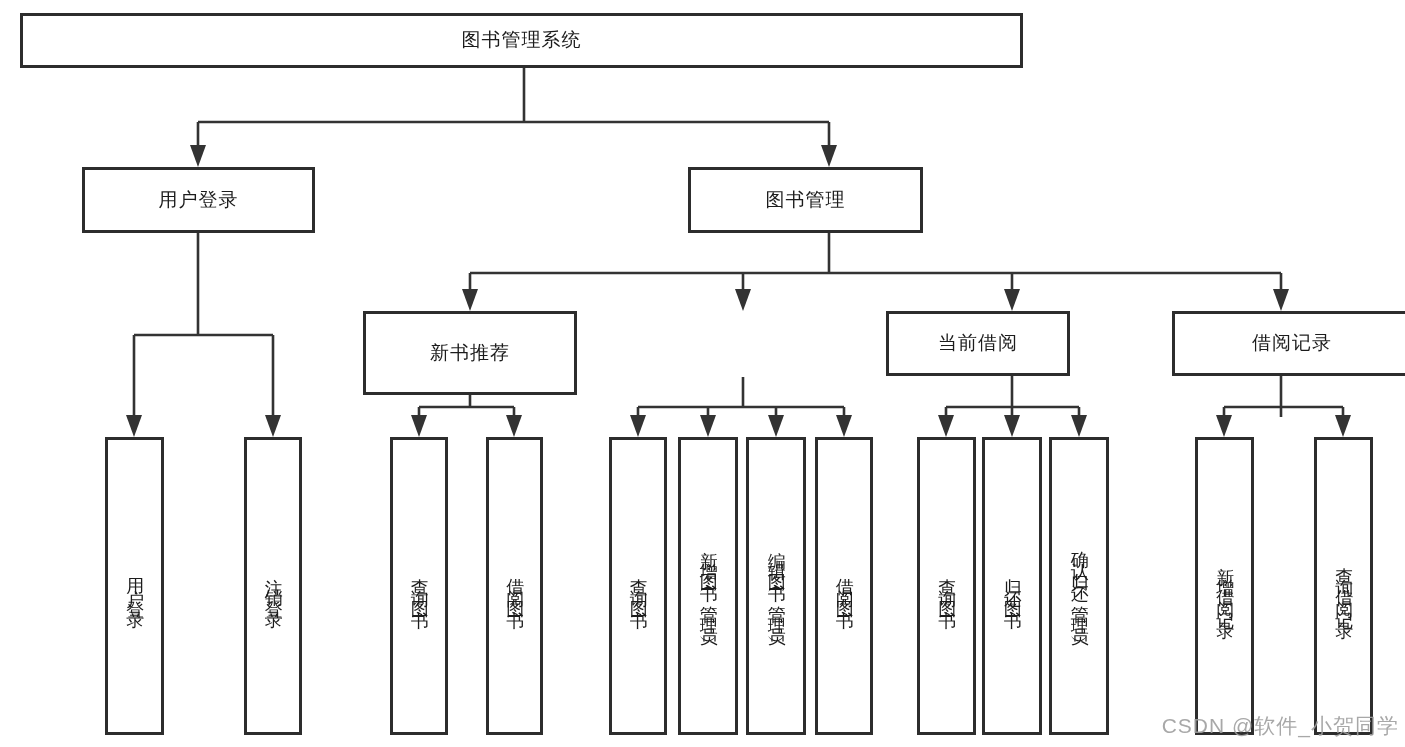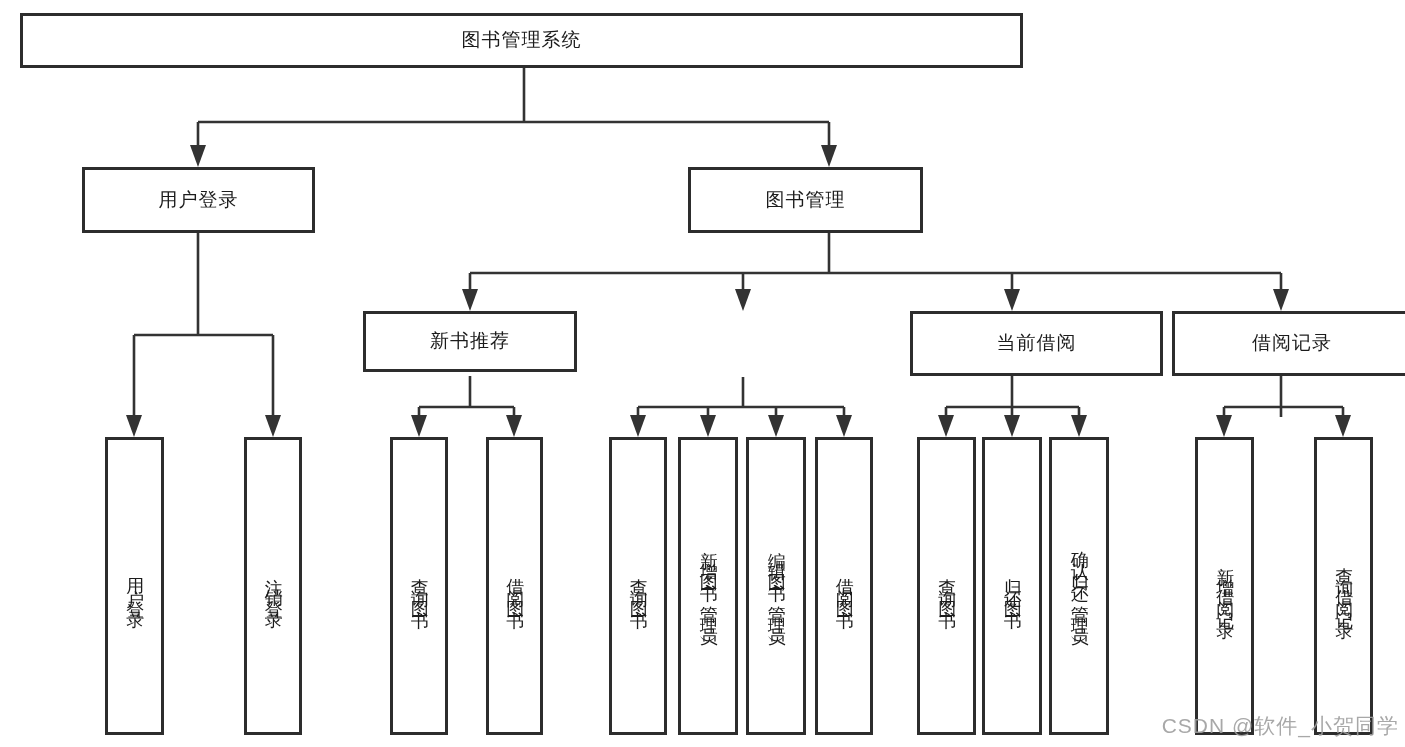--- a/index.html
+++ b/index.html
@@ -35,23 +35,23 @@
     writing-mode: vertical-rl;
     text-orientation: mixed;
     font-size: 18px;
     letter-spacing: 11px;
     padding: 4px 0;
   }
   
   .n-root       { left: 20px;   top: 13px;  width: 1003px; height: 55px; }
   .n-userlogin  { left: 82px;   top: 167px; width: 233px;  height: 66px; }
   .n-bookmgmt   { left: 688px;  top: 167px; width: 235px;  height: 66px; }
-  .n-newrec     { left: 363px;  top: 311px; width: 214px;  height: 61px; }
+  .n-newrec     { left: 363px;  top: 311px; width: 214px;  height: 84px; }
   .n-borrow     { left: 632px;  top: 311px; width: 223px;  height: 66px; }
-  .n-current    { left: 910px;  top: 311px; width: 253px;  height: 65px; }
+  .n-current    { left: 886px;  top: 311px; width: 184px;  height: 65px; }
   .n-records    { left: 1172px; top: 311px; width: 240px;  height: 65px; }
   .lf           { top: 437px; height: 298px; }
   .l-a1 { left: 105px;  width: 59px; }
   .l-a2 { left: 244px;  width: 58px; }
   .l-b1 { left: 390px;  width: 58px; }
   .l-b2 { left: 486px;  width: 57px; }
   .l-c1 { left: 609px;  width: 58px; }
   .l-c2 { left: 678px;  width: 60px; }
   .l-c3 { left: 746px;  width: 60px; }
   .l-c4 { left: 815px;  width: 58px; }

